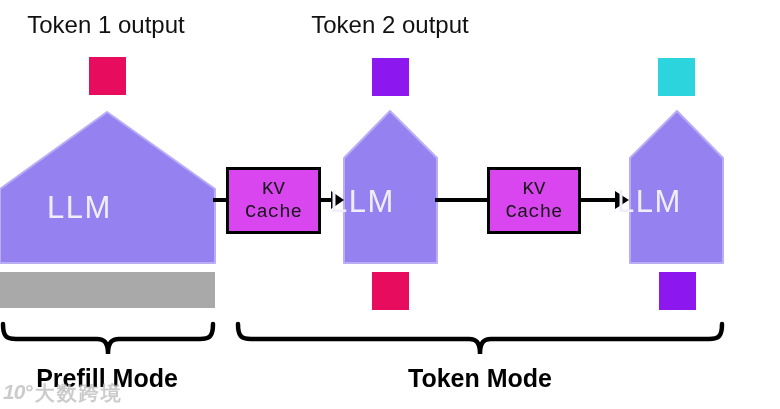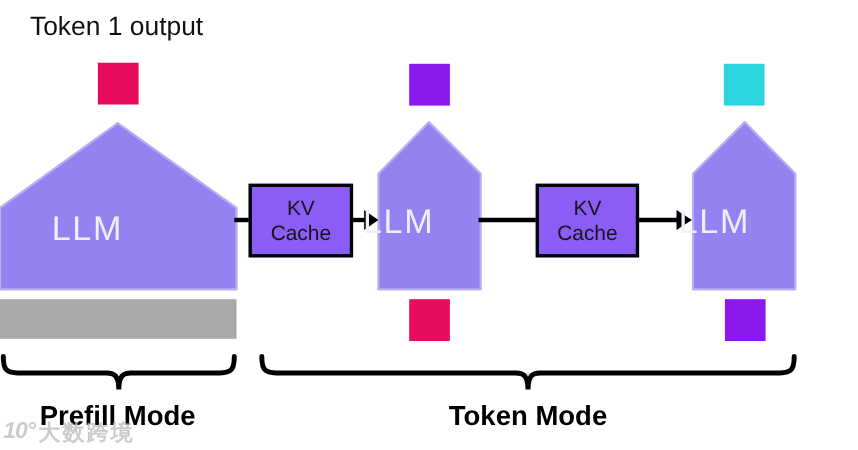--- a/index.html
+++ b/index.html
@@ -11,23 +11,23 @@
   .layer{position:absolute;left:0;top:0;}
   .token-label{
     position:absolute;top:11px;width:200px;text-align:center;
     font-size:24px;color:var(--label,#111);white-space:nowrap;
   }
   .llm-label{
     position:absolute;width:120px;text-align:left;font-size:31px;
     color:var(--llm-text,#f1eefc);letter-spacing:1.5px;
   }
   .kv-box{
-    position:absolute;box-sizing:border-box;border:3.5px solid #000;background:#8b5cf6;
+    position:absolute;box-sizing:border-box;border:3.5px solid #000;background:#d946ef;
     display:flex;flex-direction:column;justify-content:center;align-items:center;
-    font-size:19px;line-height:23px;color:#161616;
+    font-size:19px;line-height:23px;color:#161616;font-family:Liberation Mono, monospace;
   }
   .mode-label{
     position:absolute;top:364px;width:220px;text-align:center;
     font-weight:bold;font-size:25px;color:#000;white-space:nowrap;
   }
   .sq{position:absolute;width:37px;height:38px;}
   .sq-pink{background:var(--pink,#e80c5f);}
   .sq-violet{background:var(--violet,#8c17ef);}
   .sq-cyan{background:var(--cyan,#2cd5dd);}
   .gray-bar{position:absolute;left:0;top:272px;width:215px;height:36px;background:var(--gray-bar,#a9a9a9);}
@@ -54,20 +54,21 @@
     <polygon points="331,191 344,200 331,209" fill="#000"></polygon>
     <line x1="435" y1="200" x2="489" y2="200" stroke="#000" stroke-width="4"></line>
     <line x1="578" y1="200" x2="616" y2="200" stroke="#000" stroke-width="4"></line>
     <polygon points="615,191 629,200 615,209" fill="#000"></polygon>
 
     <path d="M3,324 C3,336 6,339 16,339 L97,339 C104,339 108,342 108,354 C108,342 112,339 119,339 L200,339 C210,339 213,336 213,324" fill="none" stroke="#000" stroke-width="4.5" stroke-linecap="round"></path>
     <path d="M238,324 C238,336 241,339 251,339 L469,339 C476,339 480,342 480,354 C480,342 484,339 491,339 L709,339 C719,339 722,336 722,324" fill="none" stroke="#000" stroke-width="4.5" stroke-linecap="round"></path>
   </svg>
 
   <div class="token-label" style="left:6px">Token 1 output</div>
+  <div class="token-label" style="left:290px">Token 2 output</div>
 
   <div class="sq sq-pink" style="left:89px;top:57px"></div>
   <div class="sq sq-violet" style="left:372px;top:58px"></div>
   <div class="sq sq-cyan" style="left:658px;top:58px"></div>
 
   <div class="llm-label" style="left:47px;top:190px">LLM</div>
   <div class="llm-label" style="left:330px;top:184px">LLM</div>
   <div class="llm-label" style="left:617px;top:184px">LLM</div>
 
   <div class="gray-bar"></div>

